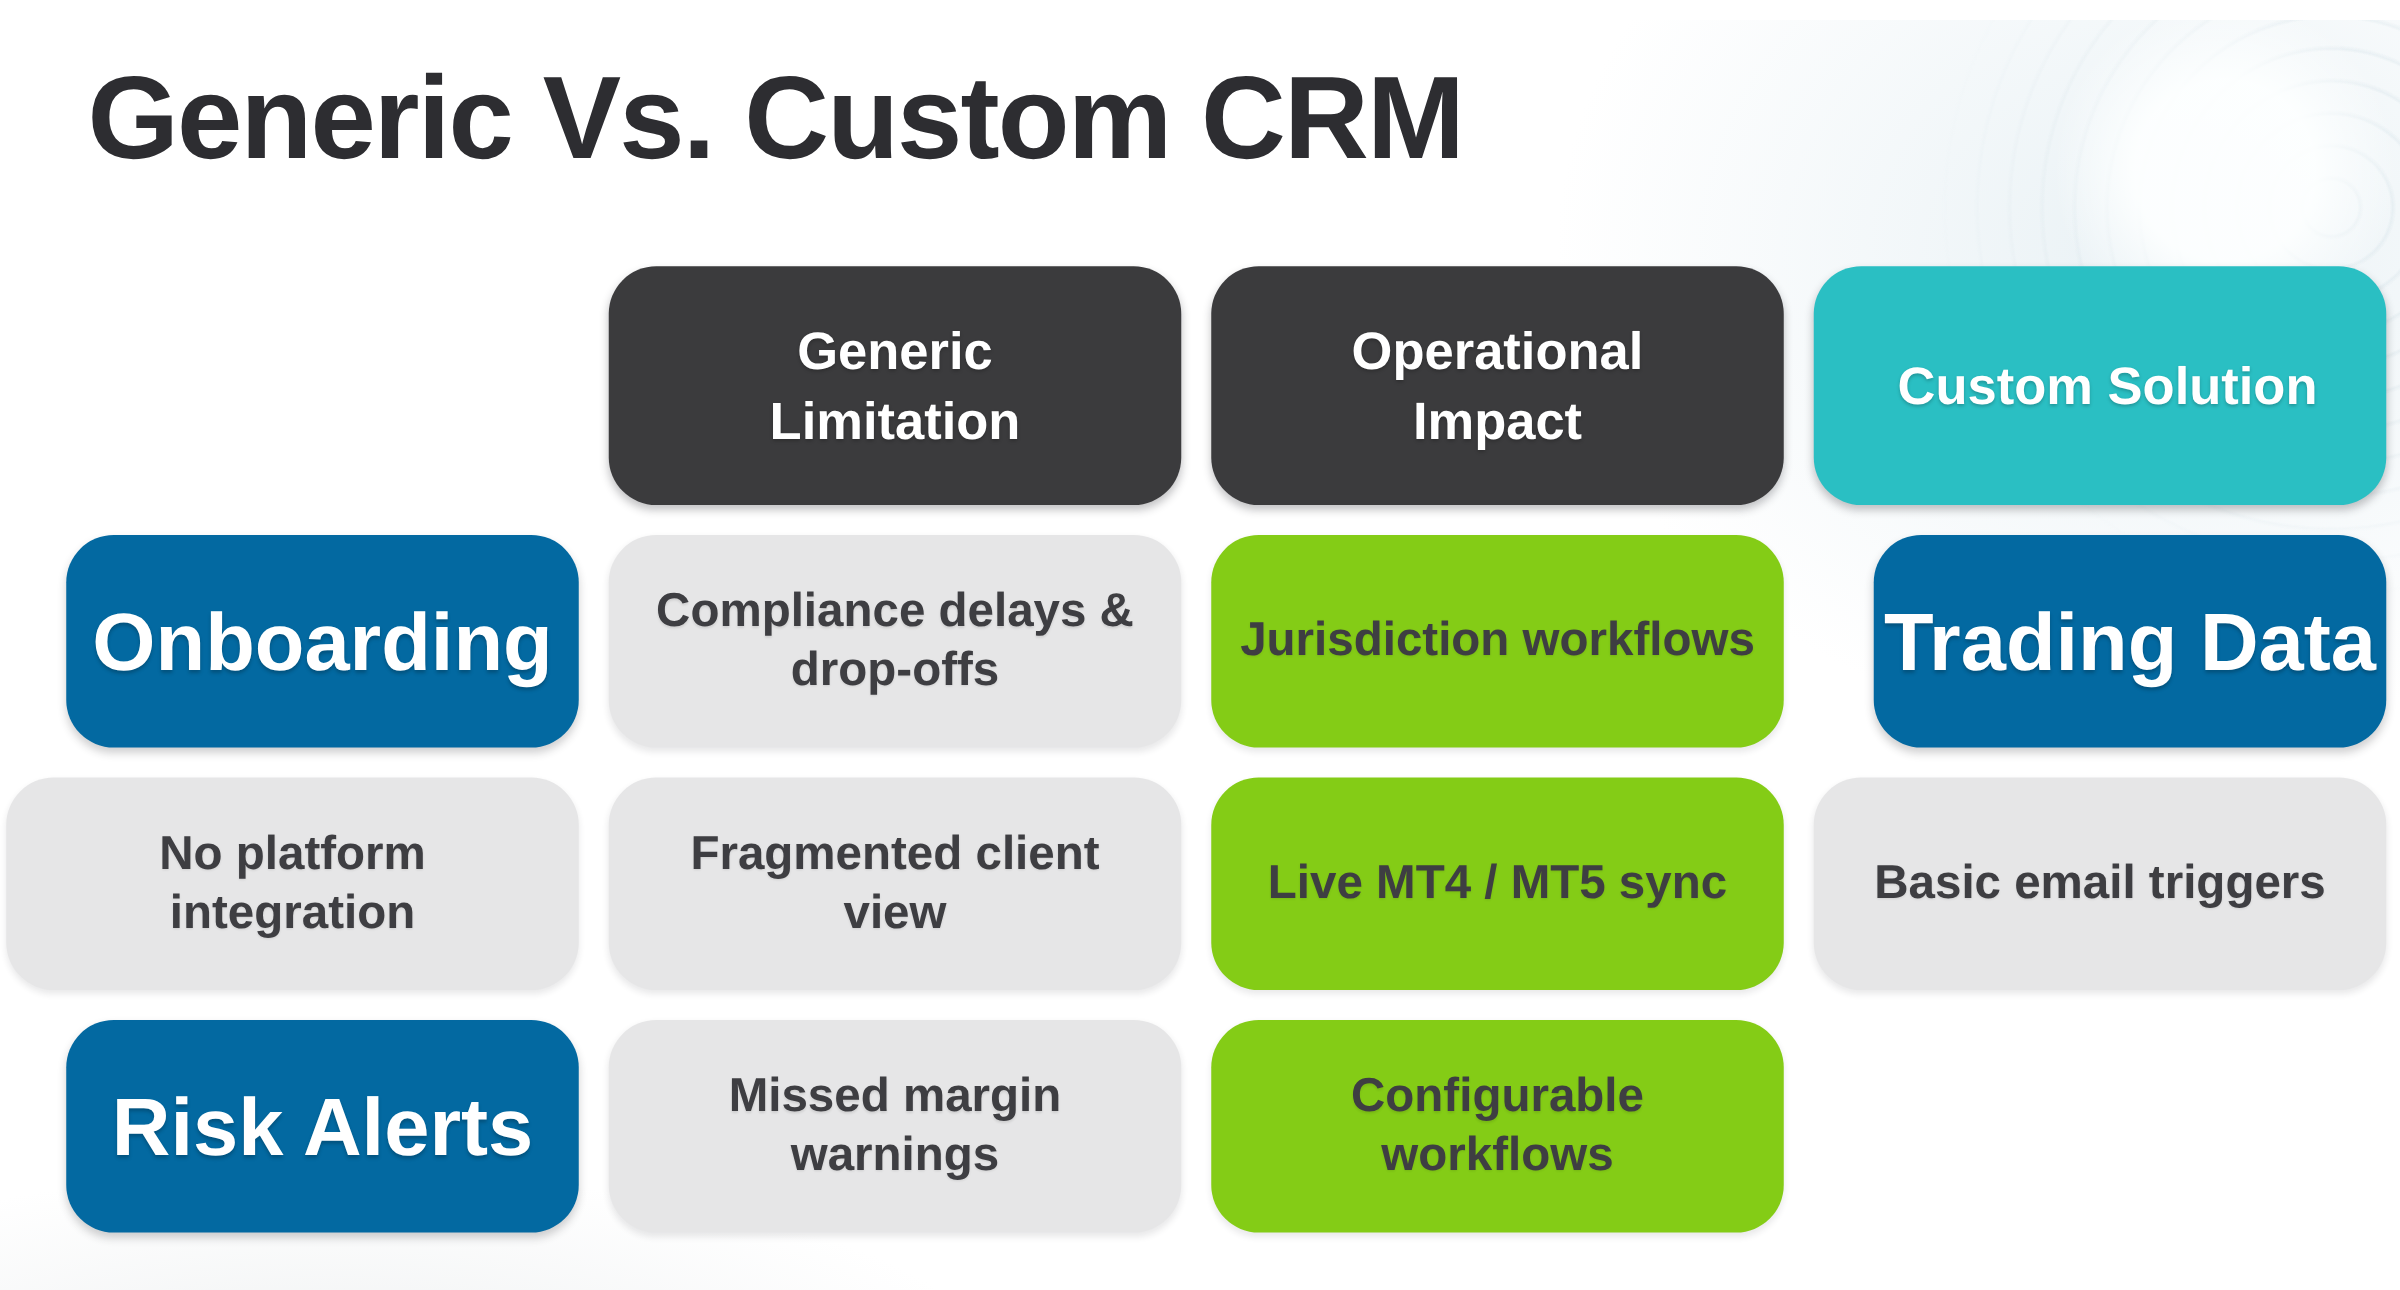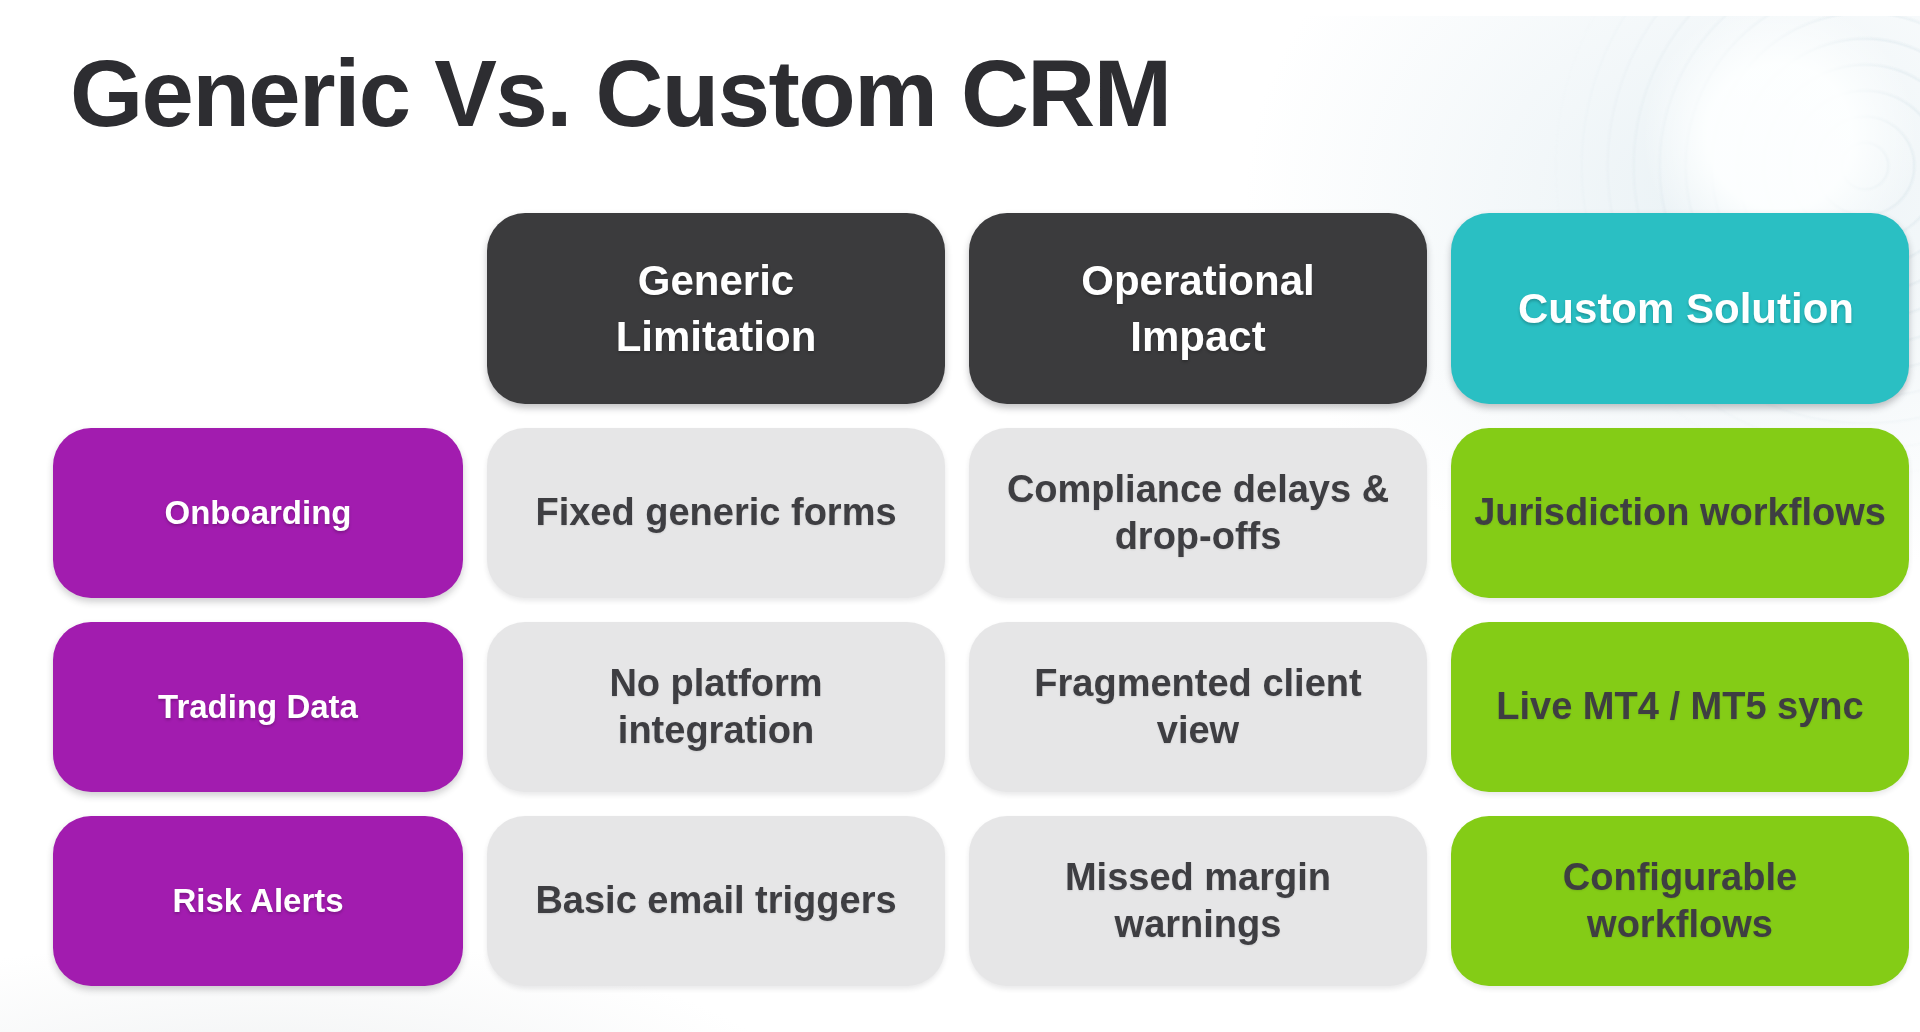--- a/index.html
+++ b/index.html
@@ -79,23 +79,23 @@
     font-weight: bold;
     line-height: 1.33;
     padding: 0 55px;
     text-shadow: 0 2px 3px rgba(0,0,0,0.22);
     box-shadow: 0 4px 7px rgba(40,40,45,0.28);
   }
   .hdr-dark { background: #3B3B3D; }
   .hdr-teal { background: #2ABFC3; justify-content: flex-end; }
 
   .rowhdr {
-    background: #a21caf;
+    background: #0369a1;
     color: #ffffff;
-    font-size: 33px;
+    font-size: 65px;
     font-weight: bold;
     padding: 0 30px;
     text-shadow: 0 2px 3px rgba(0,0,0,0.22);
     box-shadow: 0 4px 7px rgba(40,40,45,0.22);
     white-space: nowrap;
     margin-left: 48px;
   }
 
   .cell {
     font-size: 38px;
@@ -131,47 +131,44 @@
       <span>Operational Impact</span>
     </div>
     <div class="box hdr hdr-teal">
       <span>Custom Solution</span>
     </div>
 
     <div class="box rowhdr">
       <span>Onboarding</span>
     </div>
     <div class="box cell cell-gray">
-      <span>Fixed generic forms</span>
-    </div>
-    <div class="box cell cell-gray">
       <span>Compliance delays &amp; drop-offs</span>
     </div>
     <div class="box cell cell-teal">
       <span>Jurisdiction workflows</span>
     </div>
 
     <div class="box rowhdr">
       <span>Trading Data</span>
     </div>
     <div class="box cell cell-gray">
       <span>No platform integration</span>
     </div>
     <div class="box cell cell-gray">
       <span>Fragmented client view</span>
     </div>
     <div class="box cell cell-teal">
       <span>Live MT4 / MT5 sync</span>
     </div>
 
+    <div class="box cell cell-gray">
+      <span>Basic email triggers</span>
+    </div>
     <div class="box rowhdr">
       <span>Risk Alerts</span>
-    </div>
-    <div class="box cell cell-gray">
-      <span>Basic email triggers</span>
     </div>
     <div class="box cell cell-gray">
       <span>Missed margin warnings</span>
     </div>
     <div class="box cell cell-teal">
       <span>Configurable workflows</span>
     </div>
 
   </div>
 </div>

